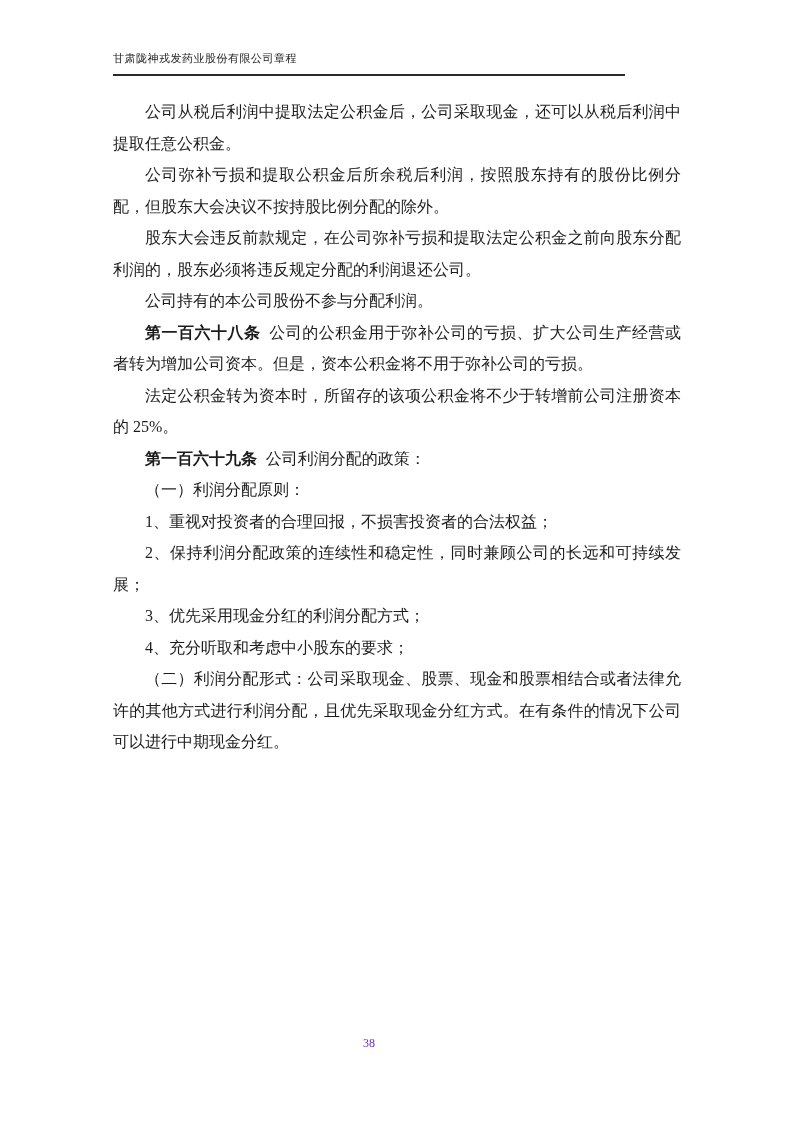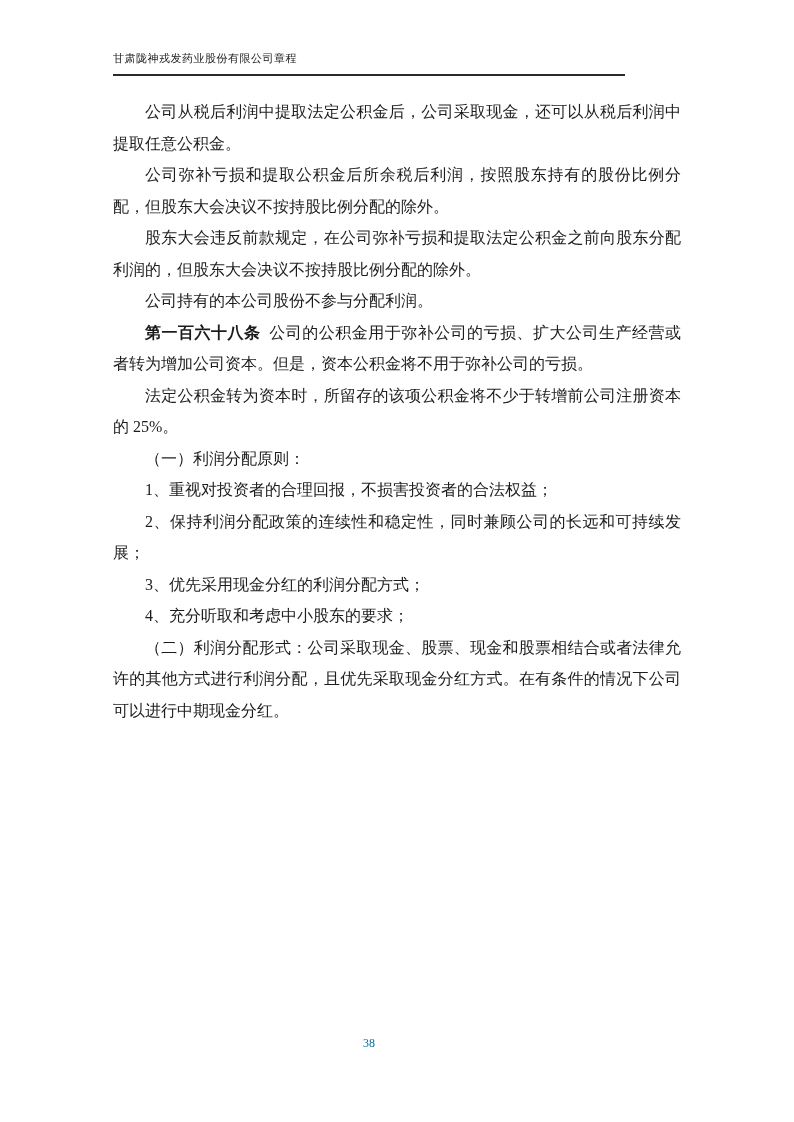--- a/index.html
+++ b/index.html
@@ -47,39 +47,40 @@
     font-weight: bold;
     margin-right: 0.55em;
   }
   .doc-footer {
     position: absolute;
     top: 1036px;
     left: 0;
     width: 100%;
     text-align: center;
     font-size: 12px;
-    color: #0369a1;
+    color: #6d28d9;
   }
 </style>
 </head>
 <body>
 
 <div class="page">
 
   <div class="doc-header">
     <span class="title">甘肃陇神戎发药业股份有限公司章程</span>
   </div>
 
   <div class="doc-body" id="paragraphs">
       <p><span>公司从税后利润中提取法定公积金后，公司采取现金，还可以从税后利润中提取任意公积金。</span></p>
       <p><span>公司弥补亏损和提取公积金后所余税后利润，按照股东持有的股份比例分配，但股东大会决议不按持股比例分配的除外。</span></p>
-      <p><span>股东大会违反前款规定，在公司弥补亏损和提取法定公积金之前向股东分配利润的，但股东大会决议不按持股比例分配的除外。</span></p>
+      <p><span>股东大会违反前款规定，在公司弥补亏损和提取法定公积金之前向股东分配利润的，股东必须将违反规定分配的利润退还公司。</span></p>
       <p><span>公司持有的本公司股份不参与分配利润。</span></p>
       <p><b>第一百六十八条</b><span>公司的公积金用于弥补公司的亏损、扩大公司生产经营或者转为增加公司资本。但是，资本公积金将不用于弥补公司的亏损。</span></p>
       <p><span>法定公积金转为资本时，所留存的该项公积金将不少于转增前公司注册资本的 25%。</span></p>
+      <p><b>第一百六十九条</b><span>公司利润分配的政策：</span></p>
       <p><span>（一）利润分配原则：</span></p>
       <p><span>1、重视对投资者的合理回报，不损害投资者的合法权益；</span></p>
       <p><span>2、保持利润分配政策的连续性和稳定性，同时兼顾公司的长远和可持续发展；</span></p>
       <p><span>3、优先采用现金分红的利润分配方式；</span></p>
       <p><span>4、充分听取和考虑中小股东的要求；</span></p>
       <p><span>（二）利润分配形式：公司采取现金、股票、现金和股票相结合或者法律允许的其他方式进行利润分配，且优先采取现金分红方式。在有条件的情况下公司可以进行中期现金分红。</span></p>
     </div>
 
   <div class="doc-footer">
     <span>38</span>

